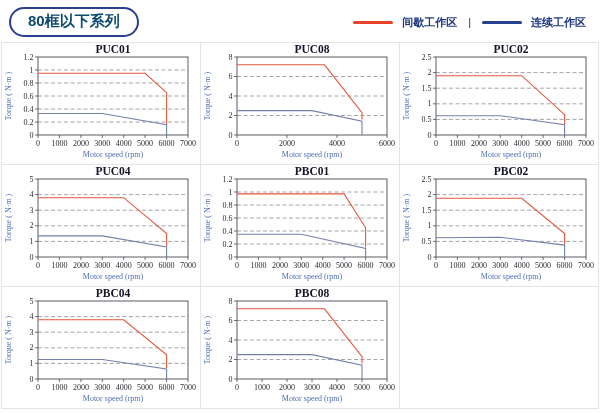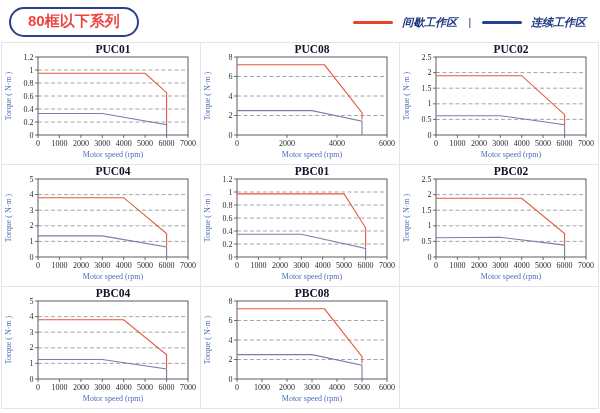--- a/index.html
+++ b/index.html
@@ -1,20 +1,20 @@
 <!DOCTYPE html>
 <html><head>
 <meta charset="utf-8">
 <style>
   * { margin:0; padding:0; box-sizing:border-box; }
   html,body { width:600px; height:413px; background:#fff; font-family:"Liberation Sans", sans-serif; overflow:hidden; }
 
   .header { height:42px; display:flex; align-items:center; justify-content:space-between; padding:2px 14px 0 9px; }
-  .badge { border:2px solid #2b3f8f; border-radius:17px; padding:3px 17px 4px 17px; color:#ef4444; font-weight:700; font-size:15px; background:#fff; }
-  .legend { display:flex; align-items:center; gap:9px; font-size:11px; font-weight:700; color:#1e3880;font-style:italic; }
+  .badge { border:2px solid #2b3f8f; border-radius:17px; padding:3px 17px 4px 17px; color:#0c4a6e; font-weight:700; font-size:15px; background:#fff; }
+  .legend { display:flex; align-items:center; gap:9px; font-size:11px; font-weight:700; color:#1e3880; }
   .legend-line { width:40px; height:3px; border-radius:2px; display:inline-block; }
   .legend-sep { color:#1e3880; font-weight:400; padding:0 2px; }
 
   .grid { display:grid; grid-template-columns:repeat(3,1fr); margin:0 1px; border-top:1px solid #e3e3e8; border-left:1px solid #e3e3e8; }
   .cell { border-right:1px solid #e3e3e8; border-bottom:1px solid #e3e3e8; height:122px; display:flex; align-items:center; justify-content:flex-end; background:#fff; }
 
   .ct { font-family:"Liberation Serif", serif; font-weight:700; font-size:11.5px; fill:#14142a; }
   .tl { font-family:"Liberation Serif", serif; font-size:8px; fill:#2b2b33; }
   .al { font-family:"Liberation Serif", serif; font-size:8px; fill:#4f6eb8; }
   .gl { stroke:#8f8f93; stroke-width:0.8; stroke-dasharray:4 2.5; }

